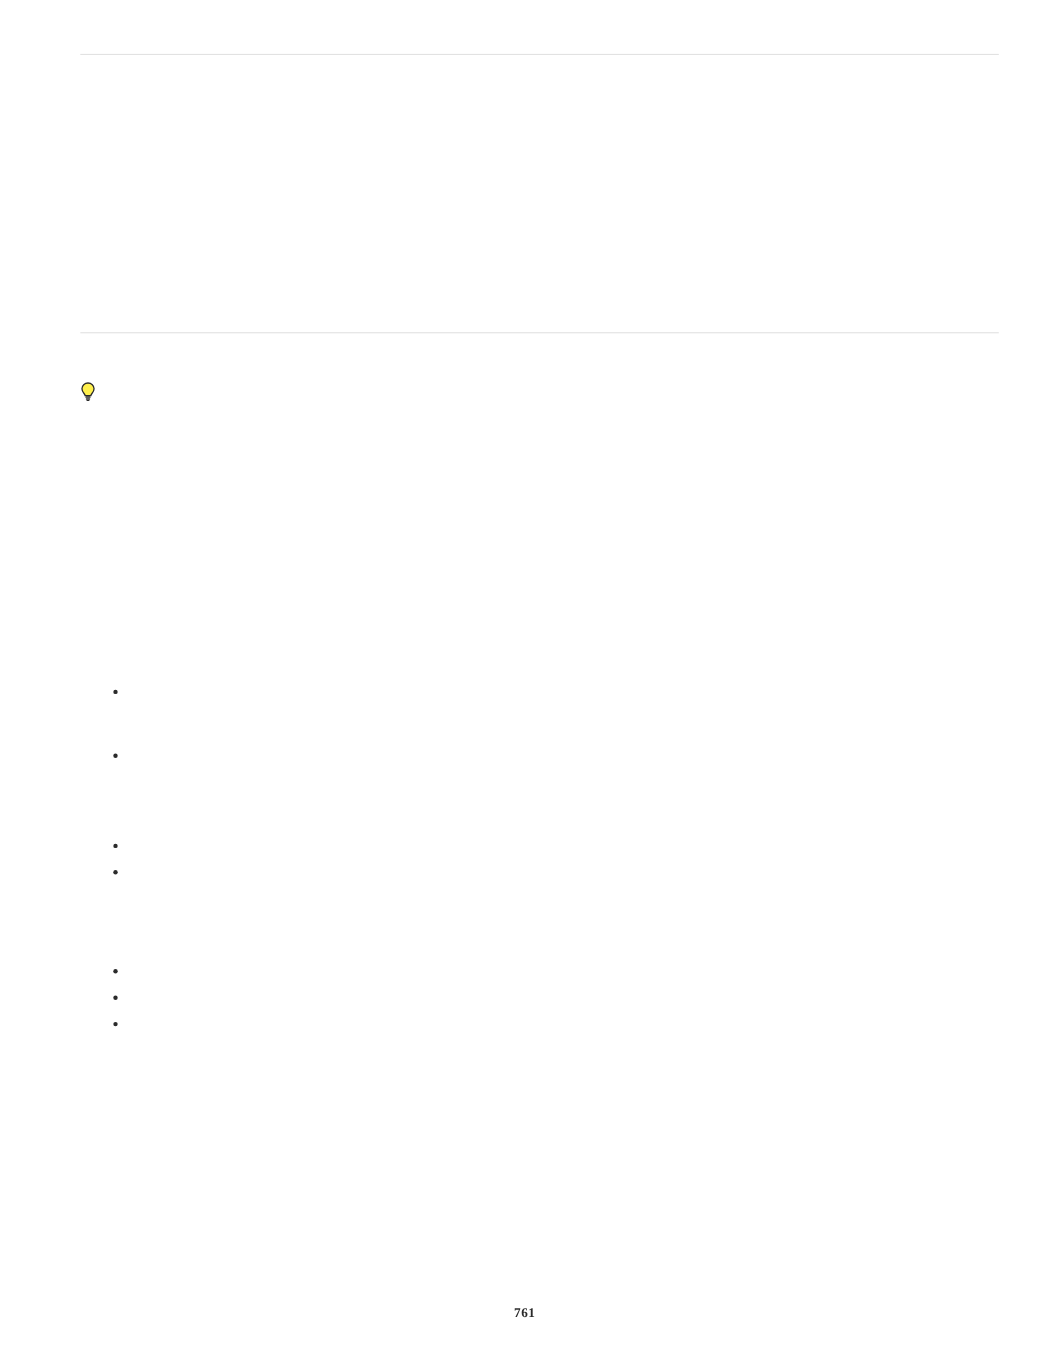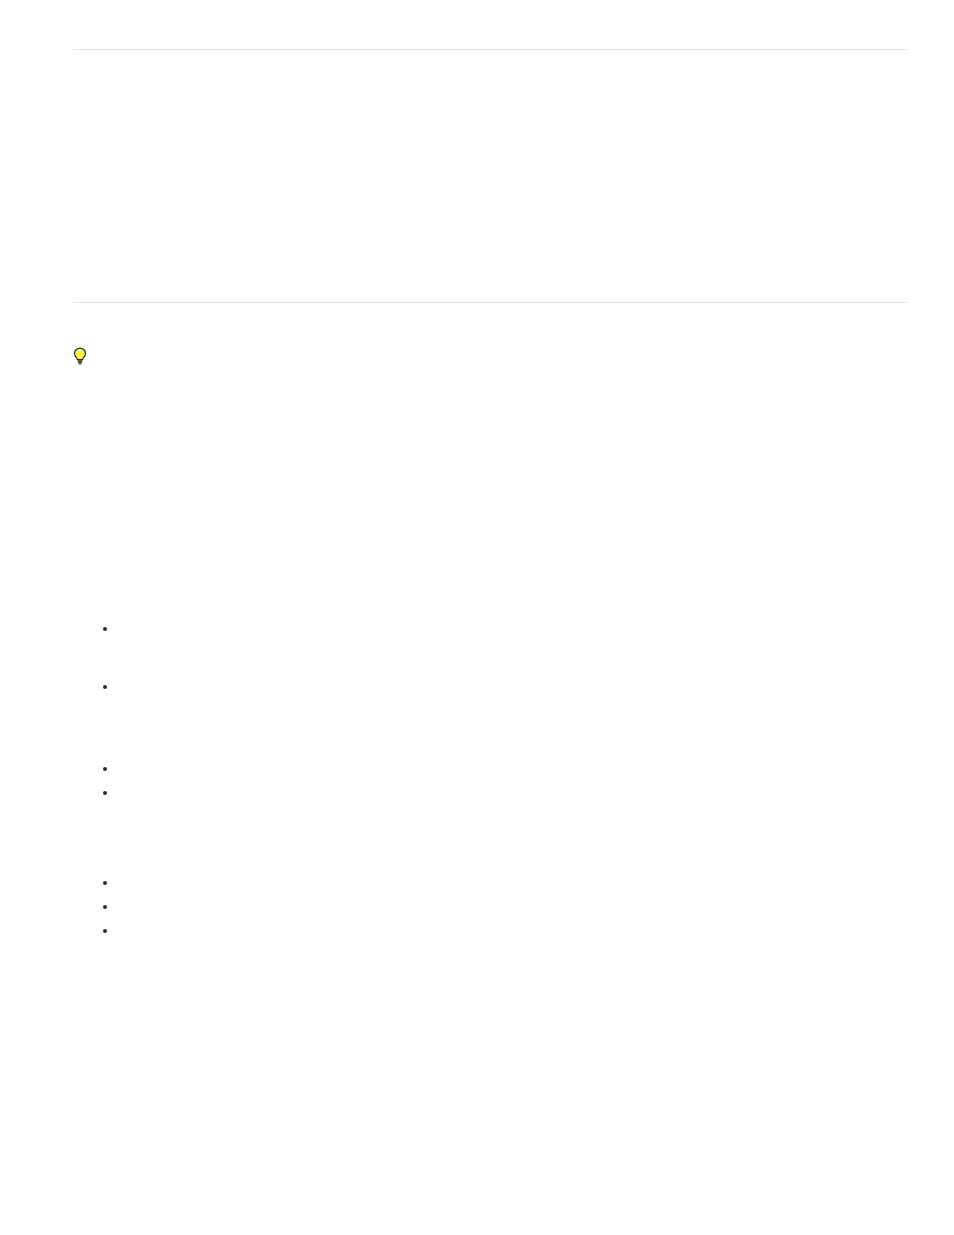--- a/index.html
+++ b/index.html
@@ -112,14 +112,15 @@
     <li><span></span></li>
     <li><span></span></li>
   </ul>
 
   <ul class="bullet-list list-two">
     <li><span></span></li>
     <li><span></span></li>
     <li><span></span></li>
   </ul>
 
+  <div class="page-number">761</div>
 
 </div>
 
 </body></html>

